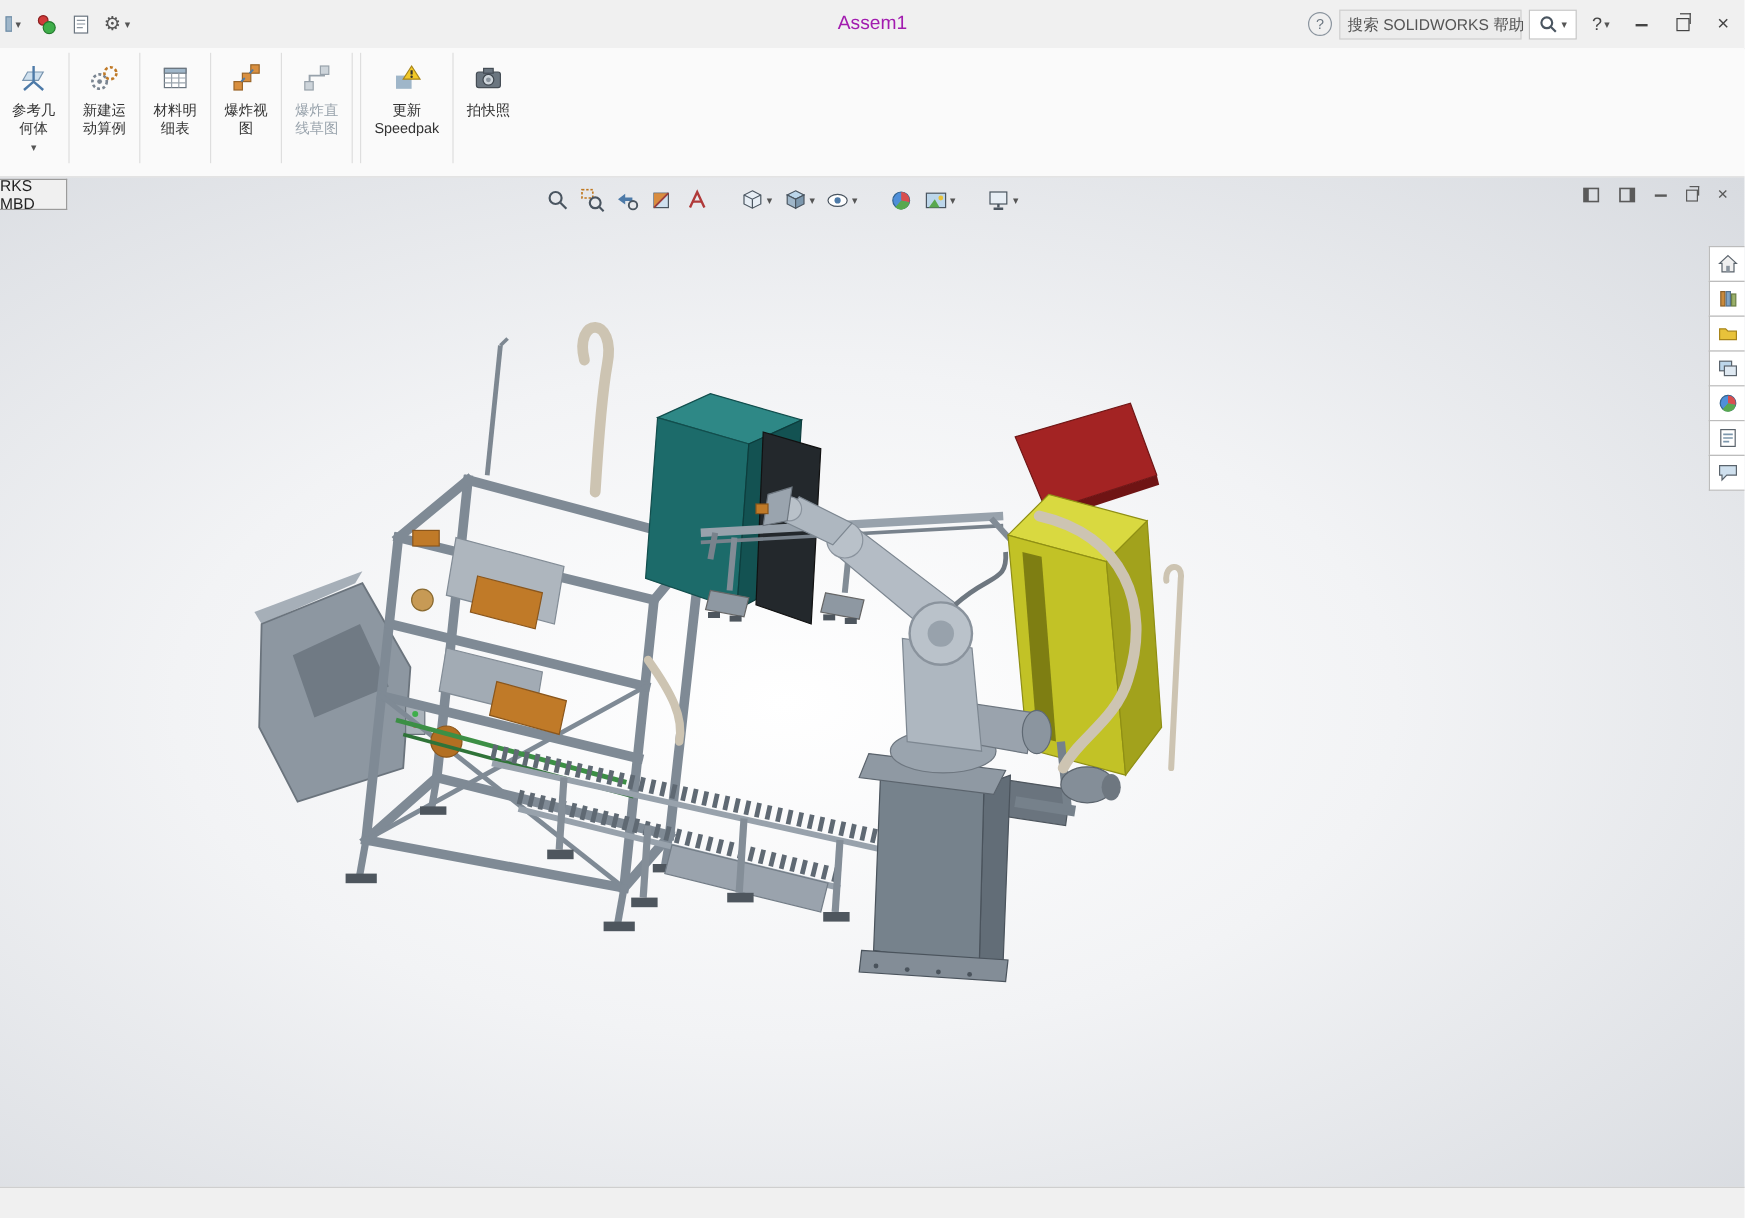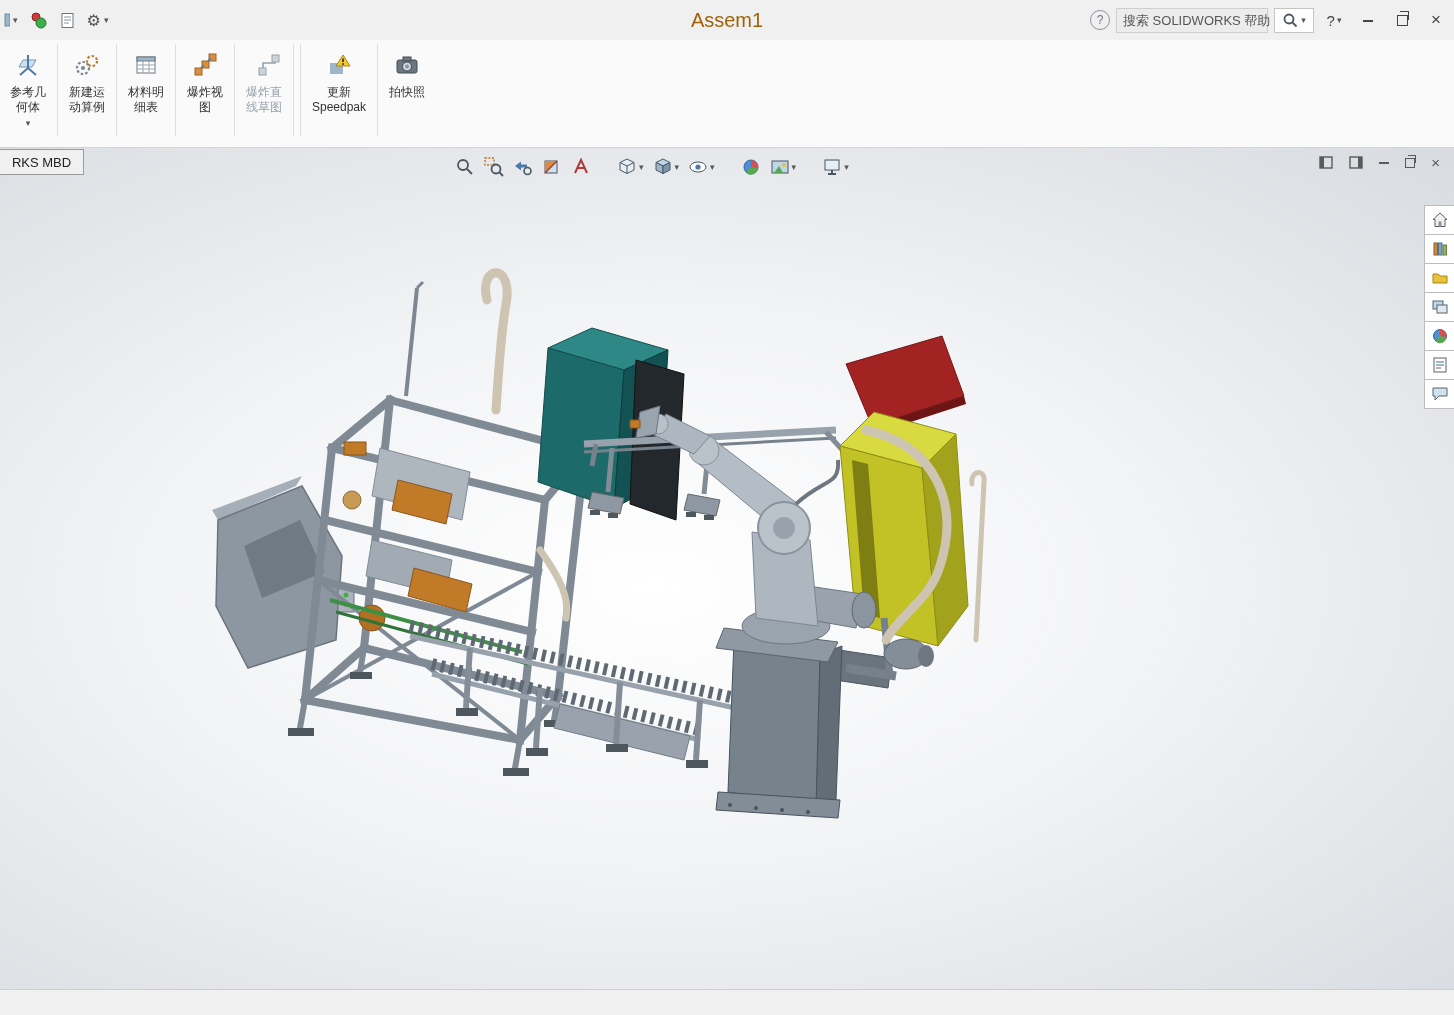--- a/index.html
+++ b/index.html
@@ -3,44 +3,44 @@
 <meta charset="utf-8">
 <style>
   html,body{margin:0;padding:0;}
   .app{position:relative;width:1454px;height:1015px;background:#fff;font-family:"Liberation Sans",sans-serif;overflow:hidden;user-select:none;}
 
   
   .titlebar{position:absolute;left:0;top:0;width:100%;height:40px;background:#f0f0f0;border-bottom:1px solid #e2e2e2;}
   .qat{position:absolute;left:2px;top:0;height:40px;display:flex;align-items:center;gap:12px;}
   .qat-btn{display:flex;align-items:center;gap:3px;cursor:default;}
   .caret{font-size:9px;color:#555;line-height:9px;}
-  .win-title{position:absolute;left:50%;top:0;transform:translateX(-50%);height:40px;display:flex;align-items:center;font-size:20px;color:#a16207;}
+  .win-title{position:absolute;left:50%;top:0;transform:translateX(-50%);height:40px;display:flex;align-items:center;font-size:16px;color:#a21caf;}
   .tb-right{position:absolute;right:4px;top:0;height:40px;display:flex;align-items:center;gap:6px;}
   .help-circle{width:18px;height:18px;border-radius:50%;border:1.5px solid #8a949e;color:#6b7680;display:flex;align-items:center;justify-content:center;font-size:12px;}
   .search-box{width:152px;height:25px;background:#ececec;border:1px solid #cfcfcf;box-sizing:border-box;}
   .search-box input{width:100%;height:100%;border:none;background:transparent;font-size:13px;color:#444;font-family:"Liberation Sans",sans-serif;padding:0 6px;outline:none;}
   .search-box input::placeholder{color:#555;opacity:1;}
   .search-go{width:40px;height:25px;background:#fff;border:1px solid #c5c5c5;box-sizing:border-box;display:flex;align-items:center;justify-content:center;gap:3px;}
   .winbtn{width:28px;height:28px;display:flex;align-items:center;justify-content:center;color:#444;font-size:15px;}
   .ico-min{display:inline-block;width:10px;height:1px;border-bottom:2px solid #444;}
   .ico-restore{position:relative;width:9px;height:9px;border:1.5px solid #444;}
   .ico-restore::before{content:"";position:absolute;left:2px;top:-5px;width:8px;height:8px;border:1.5px solid #444;border-left:none;border-bottom:none;}
 
   
   .ribbon{position:absolute;left:0;top:40px;width:100%;height:108px;background:#fafafa;border-bottom:1px solid #d5d5d5;display:flex;align-items:flex-start;padding:2px 0 0 2px;box-sizing:border-box;}
   .rbtn{display:flex;flex-direction:column;align-items:center;justify-content:flex-start;padding:7px 7px 2px;height:100px;box-sizing:border-box;min-width:52px;color:#333;font-size:12px;line-height:15px;text-align:center;border:1px solid transparent;}
   .rbtn .ric{height:30px;display:flex;align-items:center;justify-content:center;margin-bottom:5px;}
   .rbtn.active{background:#e9f1f9;border:1px solid #4a84b8;}
-  .rbtn.disabled{color:#9aa4ad;align-items:flex-end;}
+  .rbtn.disabled{color:#9aa4ad;}
   .rsep{width:1px;background:#dedede;height:92px;margin:2px 3px;}
   .rcaret{margin-top:4px;}
 
   
   .viewport{position:absolute;left:0;top:148px;width:1454px;height:842px;background:radial-gradient(ellipse at 45% 52%, #ffffff 0%, #f2f3f5 45%, #d8dbe0 100%);}
-  .mbd-tab{position:absolute;left:0;top:149px;width:84px;height:26px;background:#f0f0f0;border:1px solid #9b9b9b;border-left:none;box-sizing:border-box;display:flex;align-items:center;justify-content:center;font-size:13px;color:#222;z-index:6;}
+  .mbd-tab{position:absolute;left:0;top:149px;width:56px;height:26px;background:#f0f0f0;border:1px solid #9b9b9b;border-left:none;box-sizing:border-box;display:flex;align-items:center;justify-content:center;font-size:13px;color:#222;z-index:6;}
   .viewbar{position:absolute;left:455px;top:152px;height:30px;display:flex;align-items:center;gap:9px;z-index:6;}
   .vtool{display:flex;align-items:center;gap:2px;}
   .vgap{width:8px;}
   .doccontrols{position:absolute;right:14px;top:155px;display:flex;gap:16px;align-items:center;z-index:6;color:#5a5a5a;}
   .ico-min-g{display:inline-block;width:10px;height:1px;border-bottom:2px solid #5a5a5a;}
   .ico-restore-g{position:relative;width:8px;height:8px;border:1.4px solid #5a5a5a;}
   .ico-restore-g::before{content:"";position:absolute;left:2px;top:-4px;width:7px;height:7px;border:1.4px solid #5a5a5a;border-left:none;border-bottom:none;}
   .ico-close-g{font-size:15px;color:#5a5a5a;line-height:15px;}
 
   

